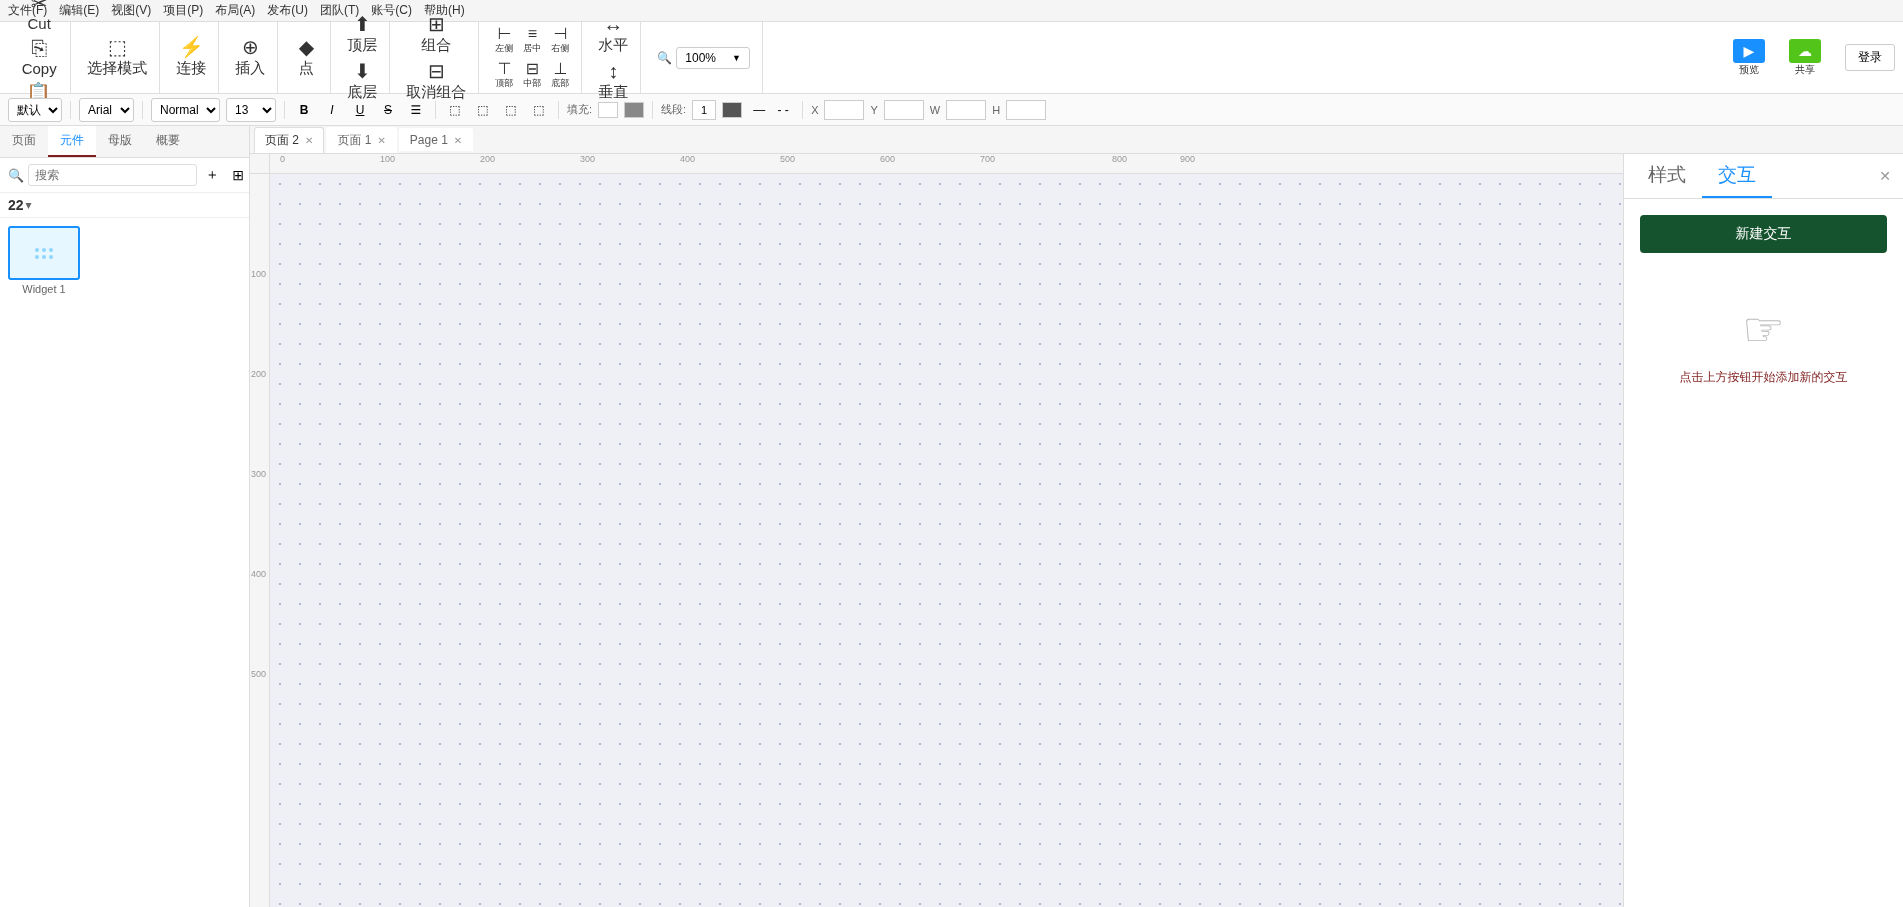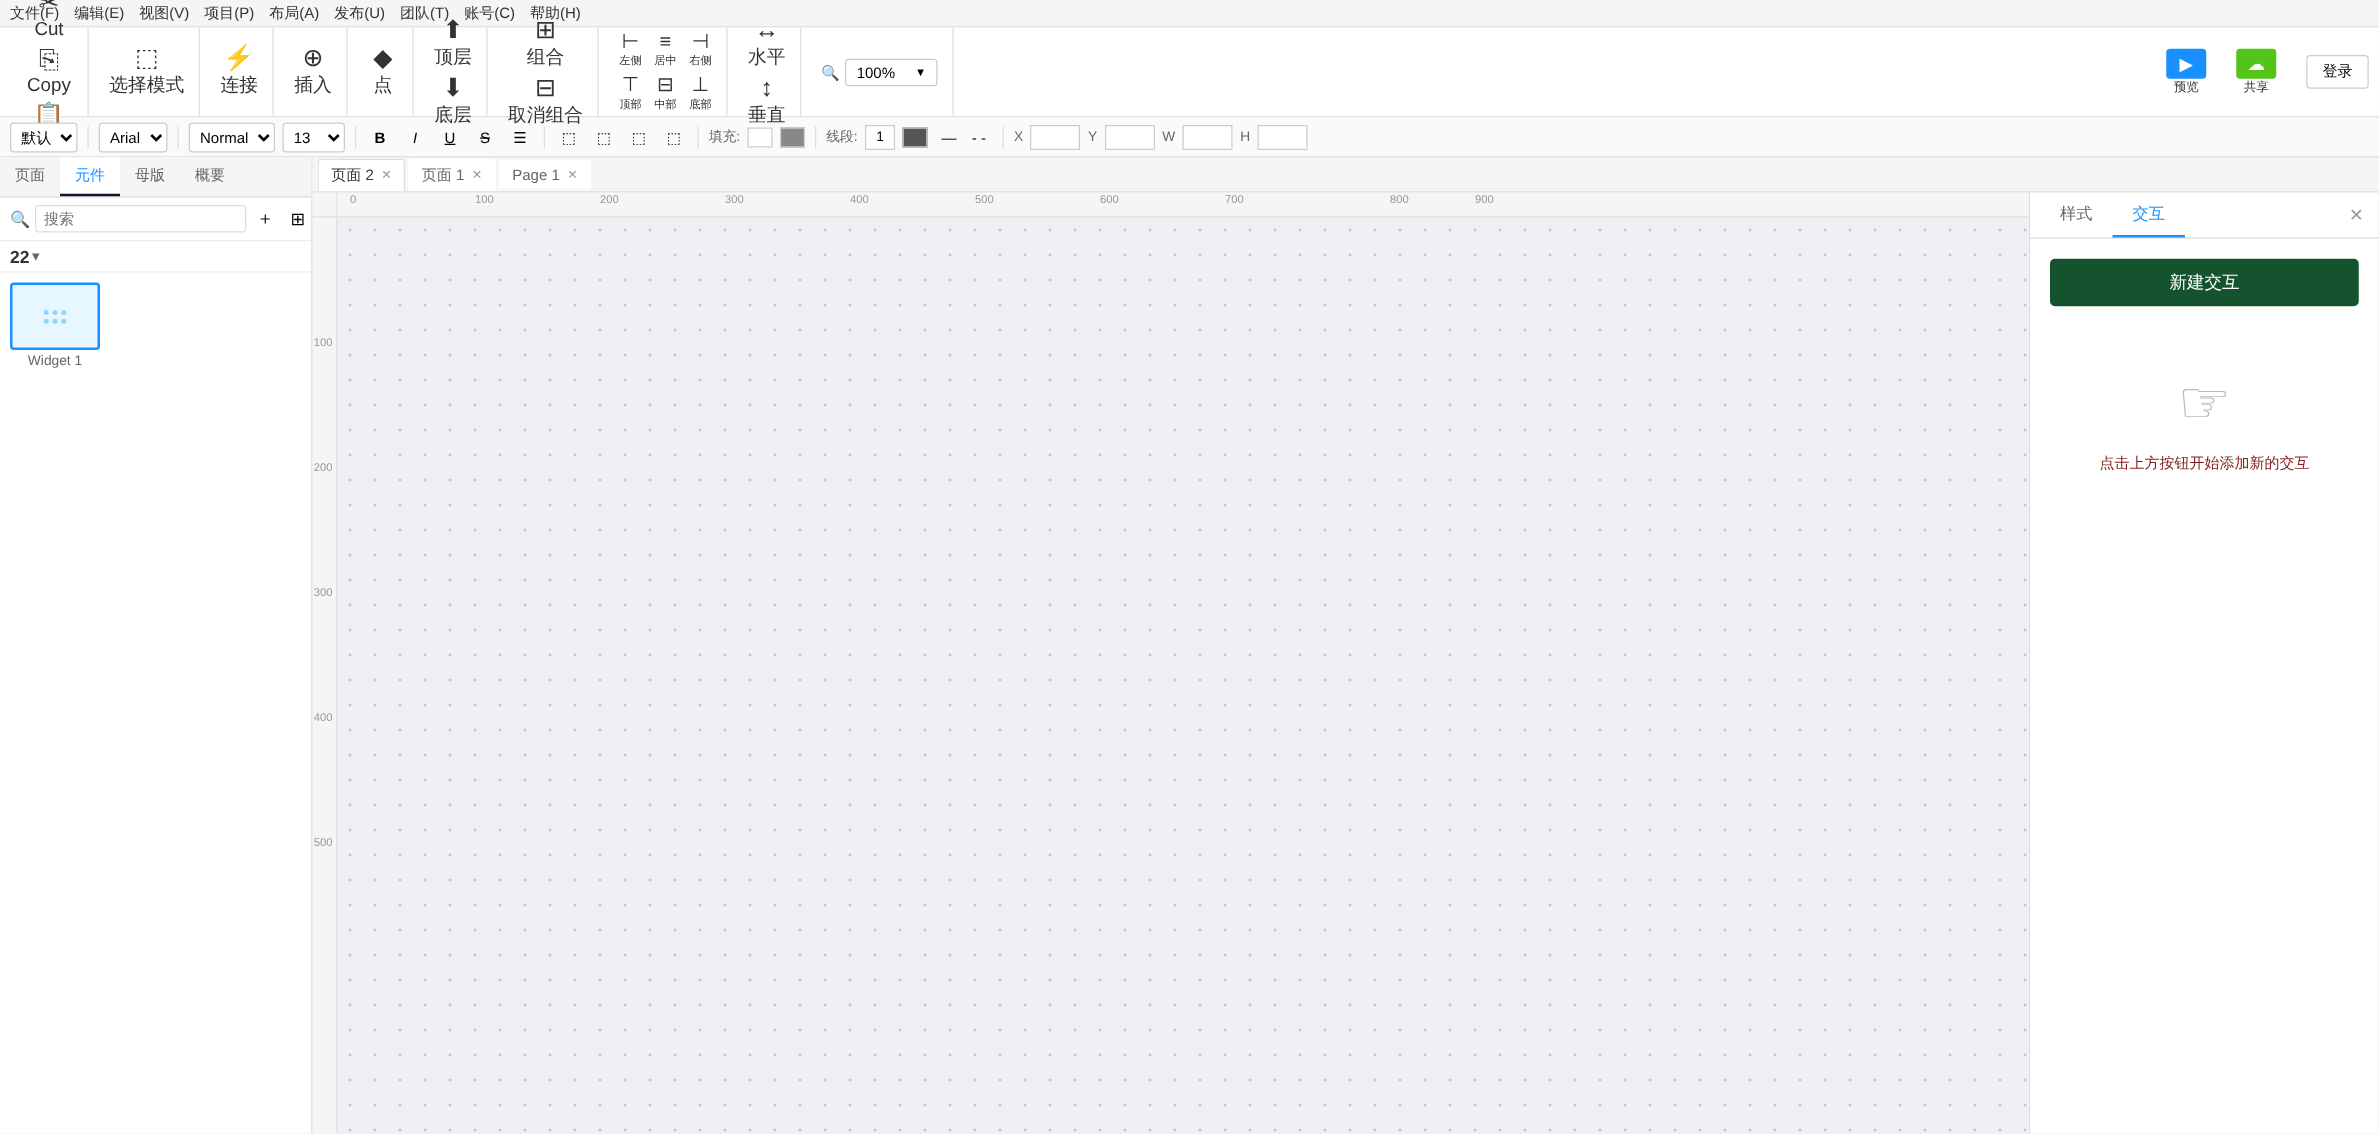--- a/index.html
+++ b/index.html
@@ -97,21 +97,21 @@
       width: 250px; background: #fff; border-right: 1px solid #ddd;
       display: flex; flex-direction: column;
     }
     .sidebar-tabs {
       display: flex; border-bottom: 1px solid #ddd; background: #f5f5f5;
     }
     .sidebar-tab {
       padding: 6px 12px; cursor: pointer; font-size: 12px;
       color: #666; border-bottom: 2px solid transparent;
     }
-    .sidebar-tab.active { color: #1890ff; border-bottom: 2px solid #0f172a; background: #fff; }
+    .sidebar-tab.active { color: #1890ff; border-bottom: 2px solid #7f1d1d; background: #fff; }
     .sidebar-search {
       display: flex; align-items: center; padding: 6px 8px;
       border-bottom: 1px solid #eee; gap: 4px;
     }
     .sidebar-search input {
       flex: 1; border: 1px solid #ddd; border-radius: 3px;
       padding: 3px 6px; font-size: 12px; outline: none;
     }
     .sidebar-actions {
       display: flex; gap: 4px;
@@ -195,21 +195,21 @@
     
     .right-panel {
       width: 280px; background: #fff; border-left: 1px solid #ddd;
       display: flex; flex-direction: column;
     }
     .right-panel-header {
       display: flex; align-items: center; border-bottom: 1px solid #ddd;
       padding: 0 8px;
     }
     .right-panel-tab {
-      padding: 8px 16px; cursor: pointer; font-size: 13px; color: #666;
+      padding: 8px 16px; cursor: pointer; font-size: 19px; color: #666;
       border-bottom: 2px solid transparent;
     }
     .right-panel-tab.active { color: #1890ff; border-bottom: 2px solid #1890ff; }
     .right-panel-close {
       margin-left: auto; cursor: pointer; font-size: 14px; color: #999;
       padding: 4px;
     }
     .right-panel-body { flex: 1; display: flex; flex-direction: column; align-items: center; padding: 16px; }
     .new-interaction-btn {
       width: 100%; padding: 10px; background: #14532d; color: #fff;

